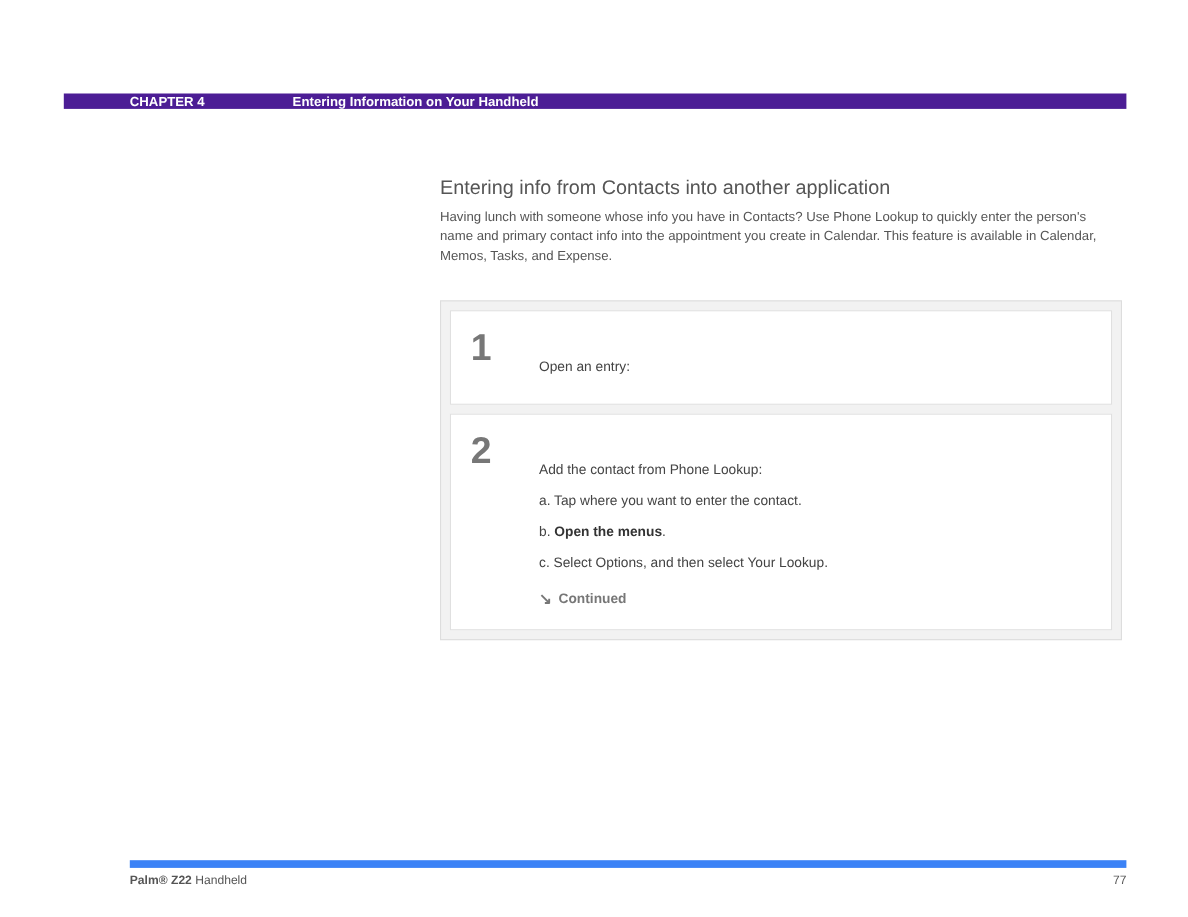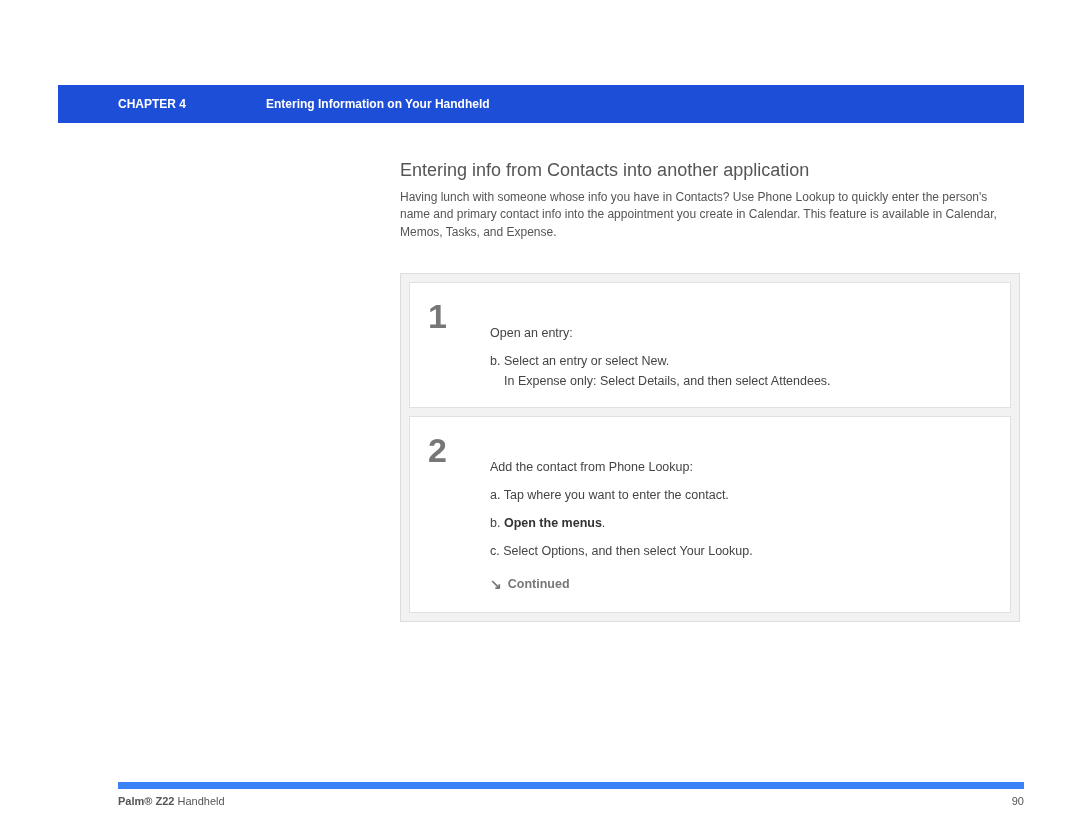--- a/index.html
+++ b/index.html
@@ -14,22 +14,22 @@
   .page {
     position: relative;
     width: 1080px;
     height: 834px;
   }
   .chapter-bar {
     position: absolute;
     top: 85px;
     left: 58px;
     width: 966px;
-    height: 38px;
-    background: #1d4ed8;
+    height: 14px;
+    background: #4c1d95;
     display: flex;
     align-items: center;
     color: #fff;
     font-size: 12px;
     font-weight: bold;
   }
   .chapter-label { margin-left: 60px; }
   .chapter-title { margin-left: 80px; }
   .content {
     position: absolute;
@@ -113,25 +113,20 @@
   <div class="content">
     <h1 class="section-title">Entering info from Contacts into another application</h1>
     <p class="intro">Having lunch with someone whose info you have in Contacts? Use Phone Lookup to quickly enter the person's name and primary contact info into the appointment you create in Calendar. This feature is available in Calendar, Memos, Tasks, and Expense.</p>
 
     <div class="steps-frame">
 
       <div class="step-box">
         <div class="step-num">1</div>
         <div class="step-body">
           <p>Open an entry:</p>
-          <p style="margin-bottom:0;">
-            <span>b.</span>
-            <span>Select an entry or select New.</span><br>
-            <span style="margin-left:14px; display:inline-block;">In Expense only: Select Details, and then select Attendees.</span>
-          </p>
         </div>
       </div>
 
       <div class="step-box">
         <div class="step-num">2</div>
         <div class="step-body">
           <p>Add the contact from Phone Lookup:</p>
           <p>
             <span>a.</span>
             <span>Tap where you want to enter the contact.</span>
@@ -151,16 +146,16 @@
         </div>
       </div>
 
     </div>
   </div>
 
   <div class="footer">
     <span class="brand">
       <b>Palm® Z22</b><span> Handheld</span>
     </span>
-    <span>90</span>
+    <span>77</span>
   </div>
 
 </div>
 
 </body></html>

